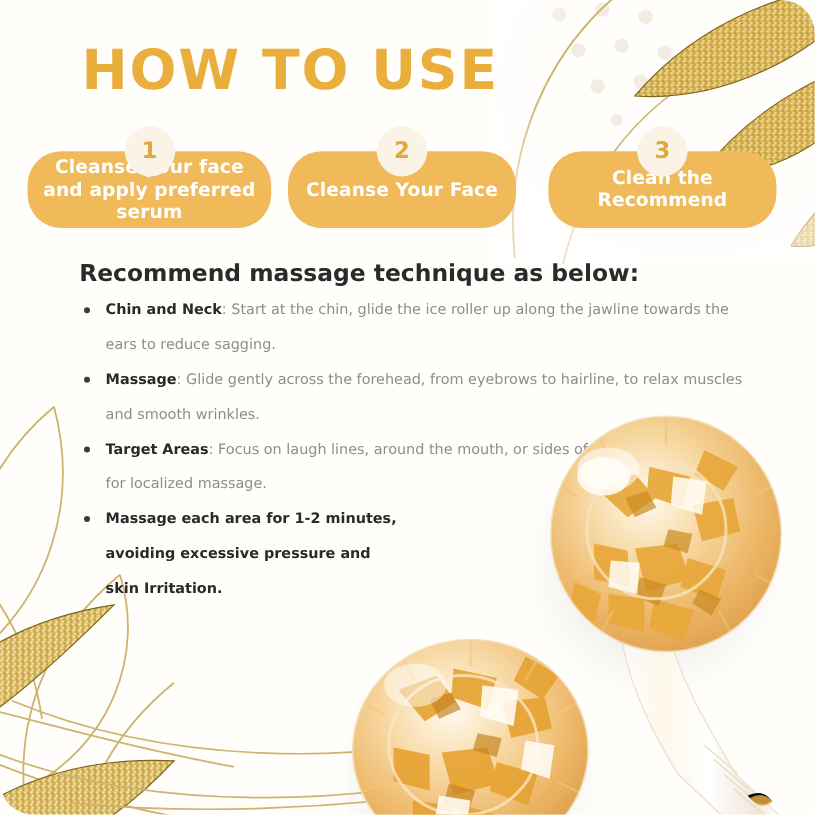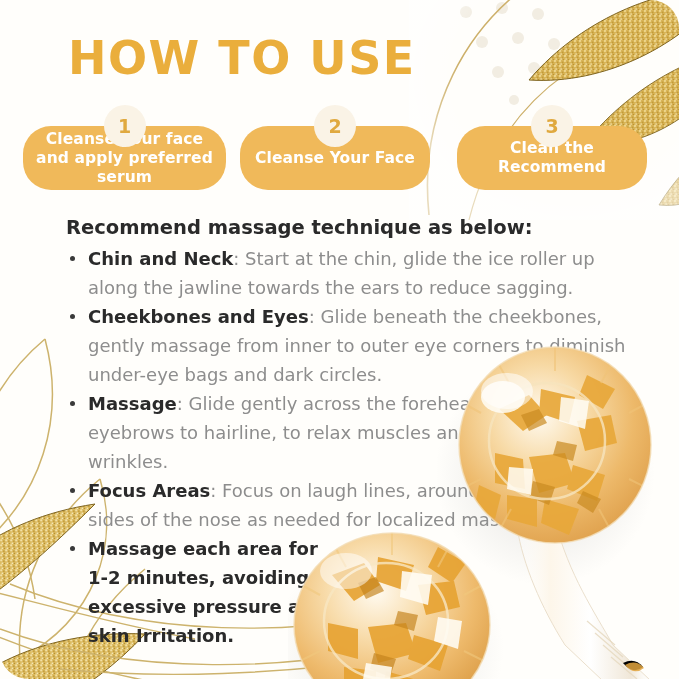--- a/index.html
+++ b/index.html
@@ -65,21 +65,21 @@
   #intro{
     font-size:19.5px;line-height:29px;
     font-weight:bold;color:#2a2a2a;
     font-family:"DejaVu Sans", sans-serif;
     margin-bottom:2px;
     white-space:nowrap;
   }
   .bullet{
     position:relative;
     padding-left:22px;
-    font-size:18px;line-height:29px;
+    font-size:12px;line-height:29px;
     color:#8d8d8d;
     font-family:"DejaVu Sans", sans-serif;
   }
   .bullet::before{
     content:"";position:absolute;left:4px;top:12px;
     width:5px;height:5px;border-radius:50%;background:#3a3a3a;
   }
   .bullet b{color:#2a2a2a;font-weight:bold;}
   .bullet.all-bold{color:#2a2a2a;font-weight:bold;max-width:250px;}
 
@@ -190,23 +190,22 @@
       <div class="step-badge">3</div>
       <div class="step-pill">Clean the Recommend</div>
     </div>
 
   </div>
 
   <div id="body-copy">
     <div id="intro">Recommend massage technique as below:</div>
     <div id="bullet-list">
         <div class="bullet"><b>Chin and Neck</b>: <span>Start at the chin, glide the ice roller up along the jawline towards the ears to reduce sagging.</span></div>
-        <div class="bullet"><b>Cheekbones and Eyes</b>: <span>Glide beneath the cheekbones, gently massage from inner to outer eye corners to diminish under-eye bags and dark circles.</span></div>
         <div class="bullet"><b>Massage</b>: <span>Glide gently across the forehead, from eyebrows to hairline, to relax muscles and smooth wrinkles.</span></div>
-        <div class="bullet"><b>Focus Areas</b>: <span>Focus on laugh lines, around the mouth, or sides of the nose as needed for localized massage.</span></div>
+        <div class="bullet"><b>Target Areas</b>: <span>Focus on laugh lines, around the mouth, or sides of the nose as needed for localized massage.</span></div>
         <div class="bullet all-bold"><span>Massage each area for 1-2 minutes, avoiding excessive pressure and skin Irritation.</span></div>
       </div>
   </div>
 
   <svg class="product" id="product-roller" viewBox="0 0 260 348">
     <defs>
       <radialGradient id="ballG" cx="42%" cy="35%" r="68%">
         <stop offset="0%" stop-color="#fffaf0"></stop>
         <stop offset="38%" stop-color="#f7d9a4"></stop>
         <stop offset="72%" stop-color="#edb96a"></stop>

